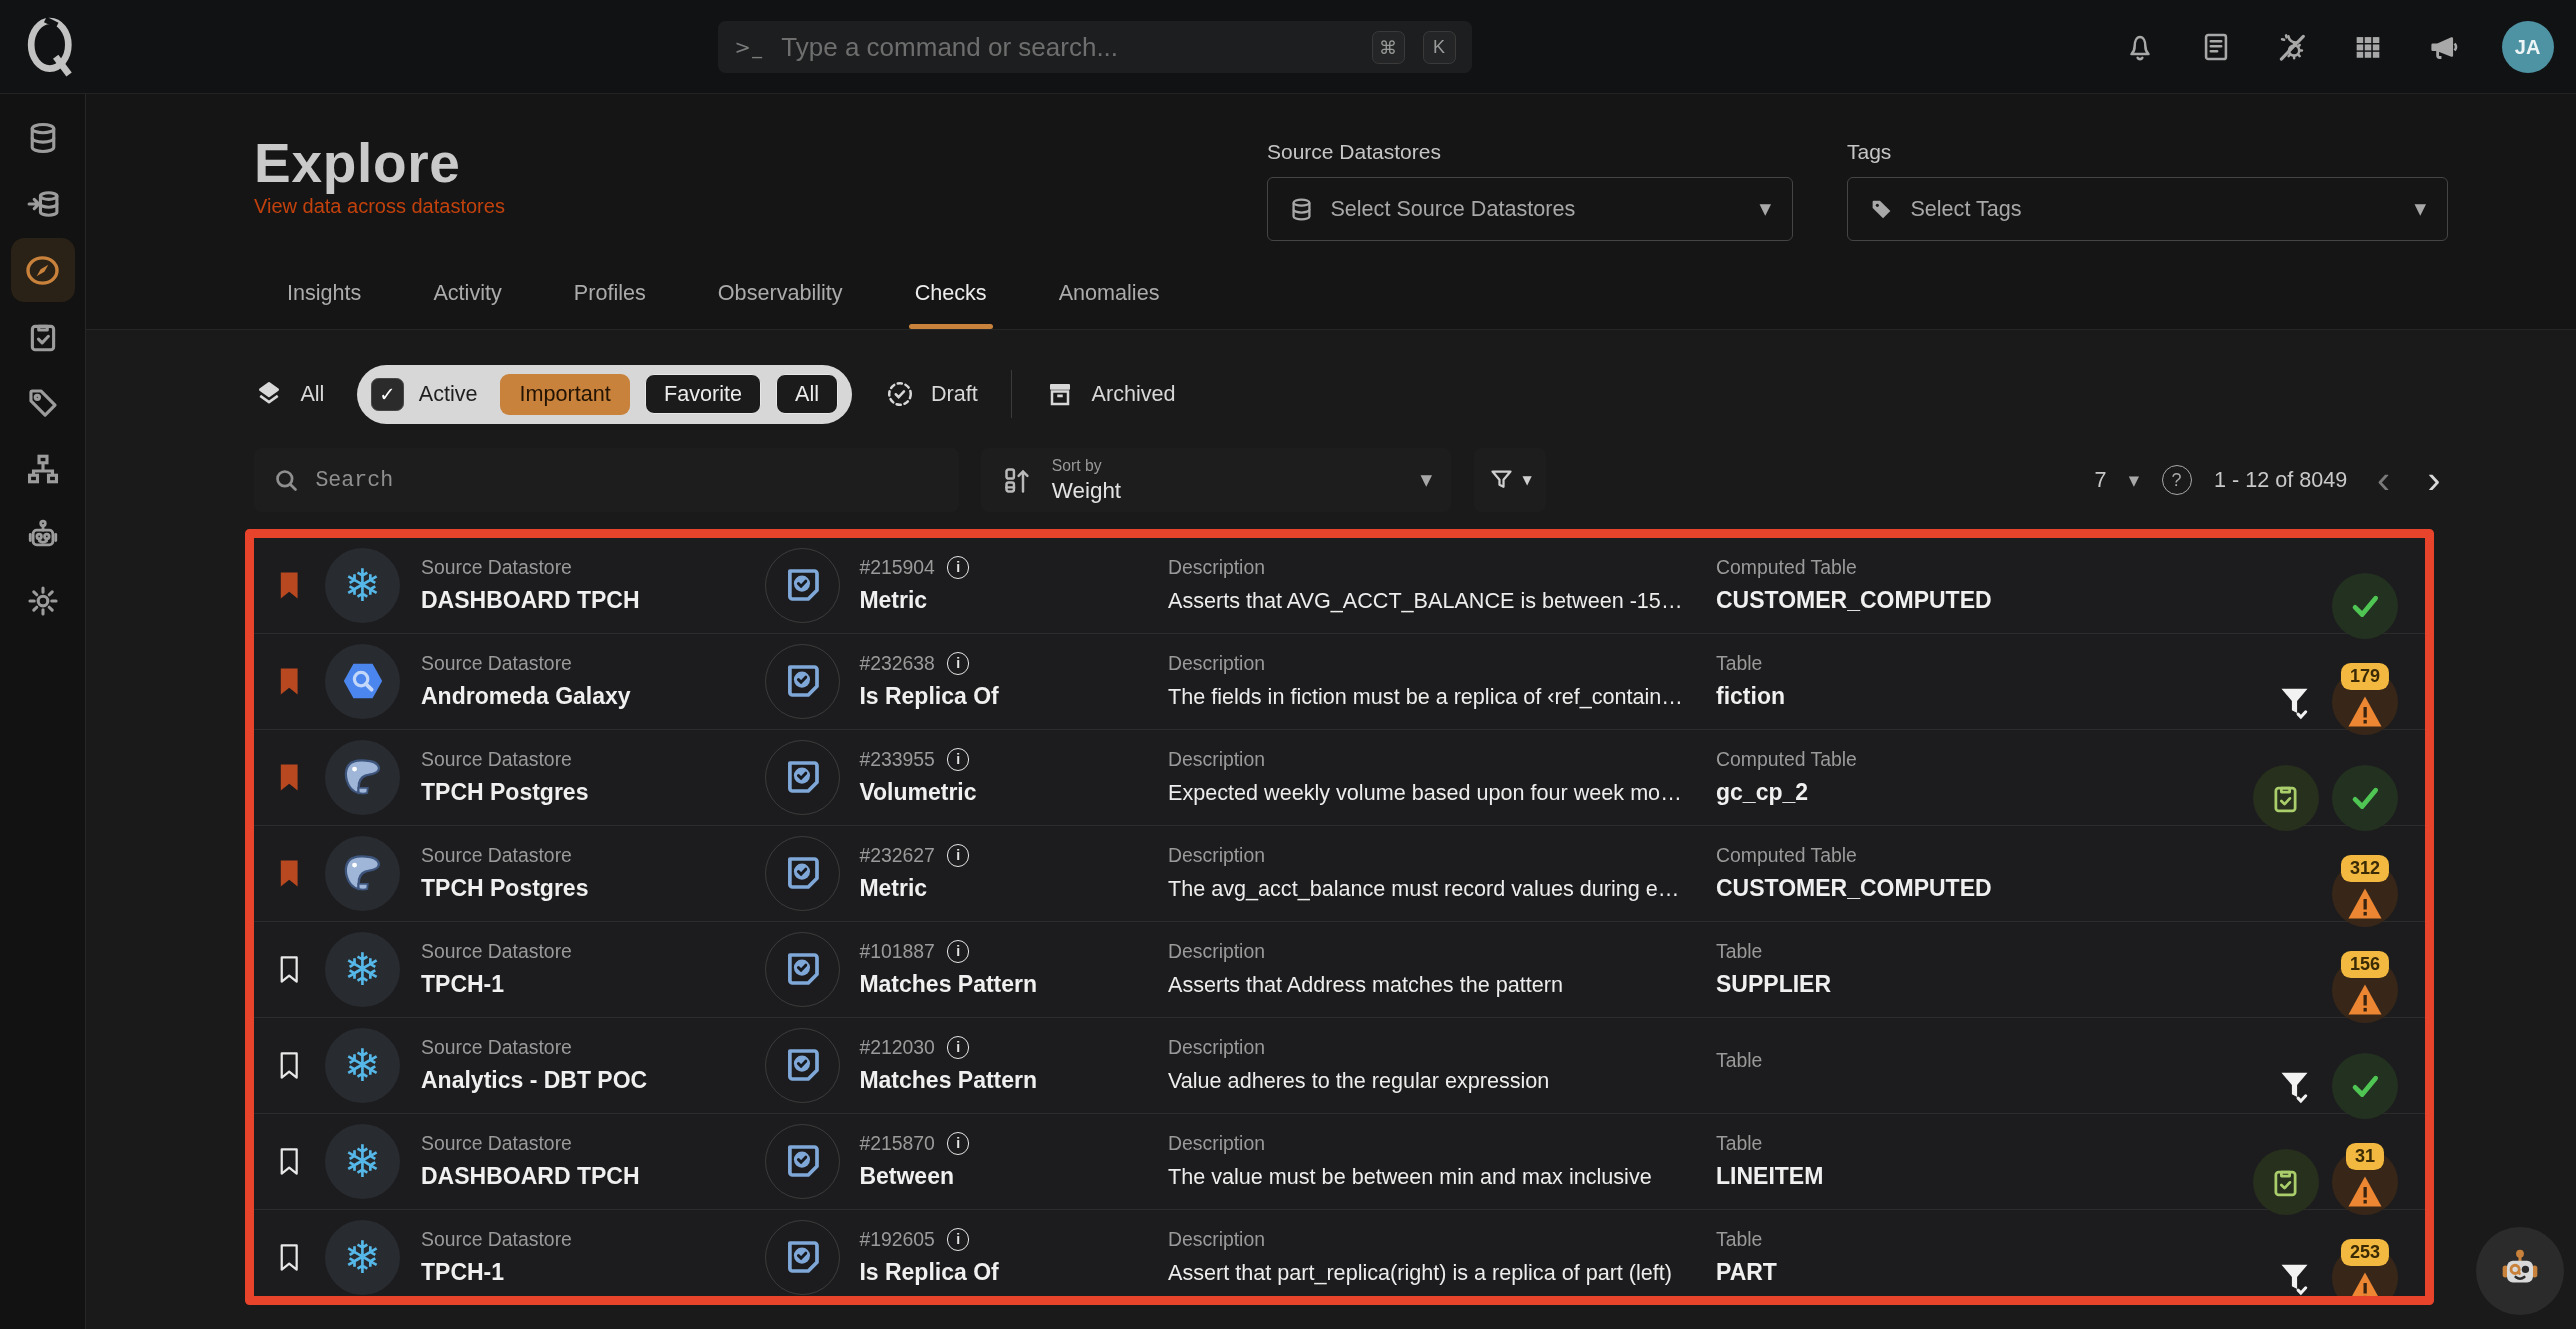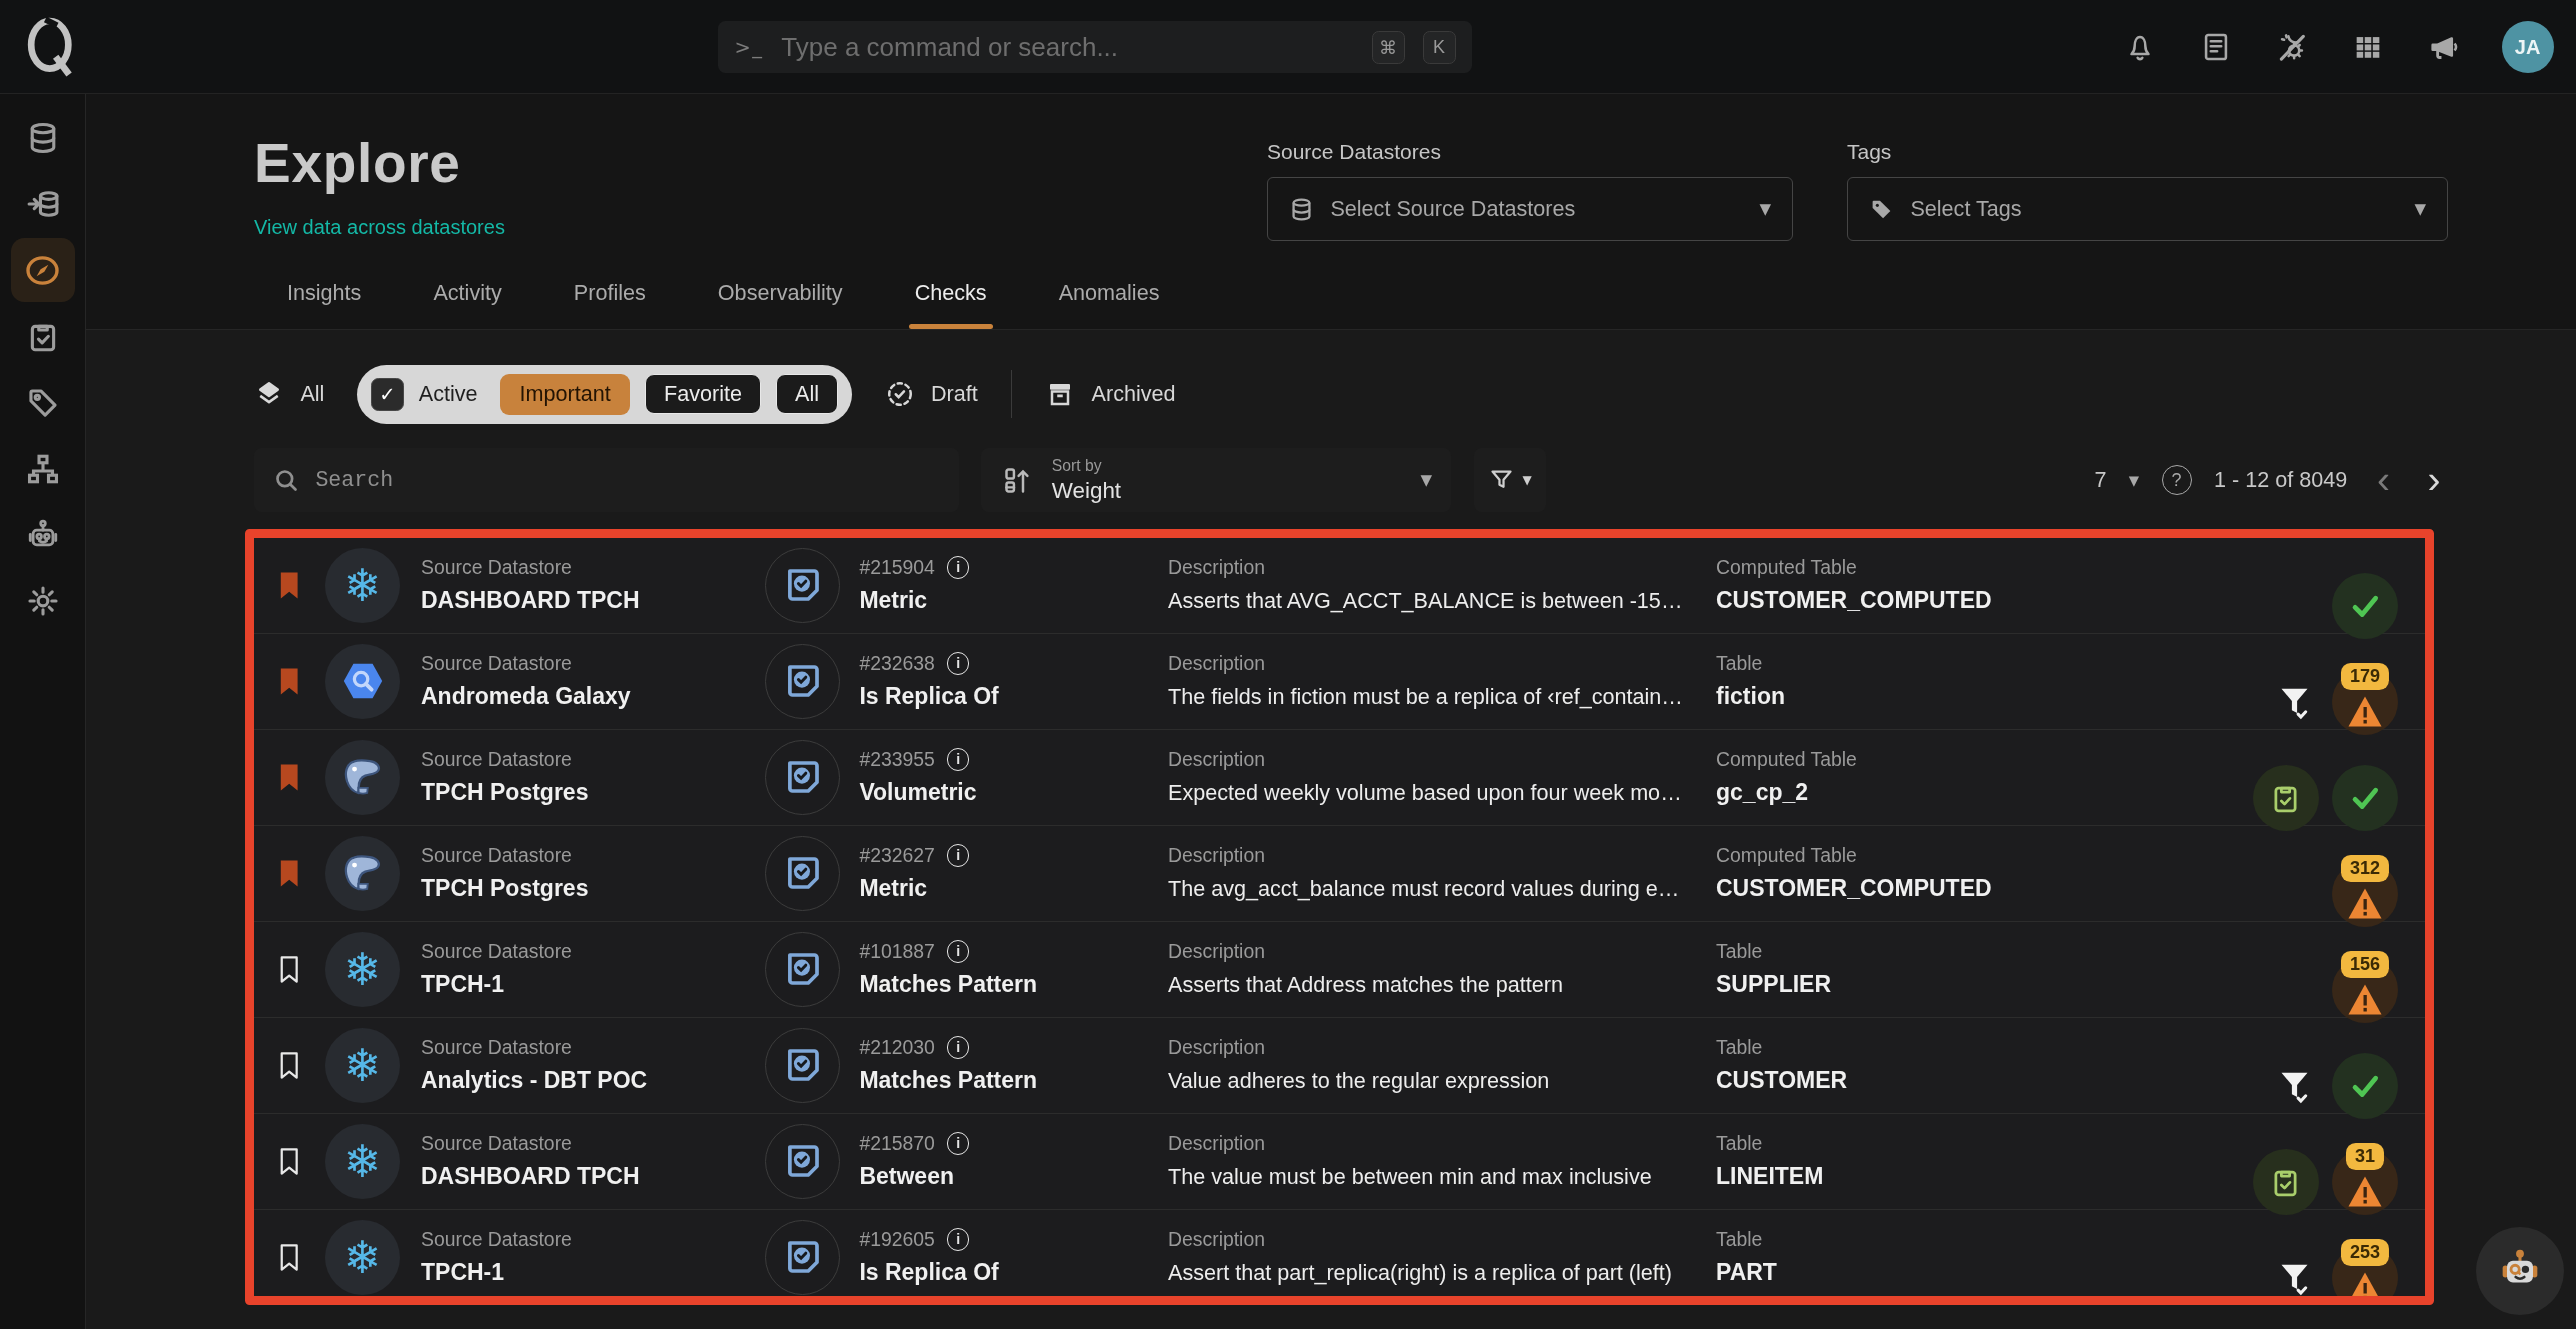--- a/index.html
+++ b/index.html
@@ -29,21 +29,21 @@
   .sidebar{position:absolute;left:0;top:94px;bottom:0;width:86px;background:#121212;border-right:0.7px solid #262626;display:flex;flex-direction:column;align-items:center;padding-top:12px;}
   .sitem{width:64px;height:64px;margin-bottom:2.2px;border-radius:13.4px;display:flex;align-items:center;justify-content:center;}
   .sitem.active{background:#2A2117;}
   .sitem svg{stroke:#9C9C9C;}
   .sitem.active svg{stroke:var(--accent);}
 
   
   .main{position:absolute;left:86px;top:94px;right:0;bottom:0;}
   .header{display:flex;justify-content:space-between;padding:37px 128px 0 168px;}
   .title{font-size:55px;font-weight:700;color:#C9C9C9;letter-spacing:0.7px;}
-  .subtitle{margin-top:21px;font-size:20px;color:#14b8a6;}
+  .subtitle{font-size:20px;color:#c2410c;}
   .dd-groups{display:flex;gap:54px;padding-top:9px;}
   .dd-label{font-size:21px;color:#C6C6C6;margin-bottom:13.4px;}
   .dd{height:64px;border:0.7px solid var(--border);border-radius:6px;display:flex;align-items:center;gap:16.4px;padding:0 21px;background:transparent;}
   .dd .ph{font-size:21.6px;color:#A8A8A8;flex:1;}
   .dd .caret{color:#A8A8A8;font-size:15px;}
   .dd-source{width:526px;}
   .dd-tags{width:601px;}
 
   .tabs{display:flex;gap:72px;margin-top:39px;padding-left:201px;border-bottom:0.7px solid #262626;}
   .tab{font-size:21.6px;color:#ABABAB;padding-bottom:22.4px;position:relative;cursor:default;}
@@ -666,21 +666,20 @@
         </div>
         <div class="val-lg">Matches Pattern</div>
       </div>
     </div>
     <div class="c-desc">
       <div class="lbl-sm">Description</div>
       <div class="desc-txt">Value adheres to the regular expression</div>
     </div>
     <div class="c-table">
       <div class="lbl-sm">Table</div>
-      <div class="tbl-val">CUSTOMER</div>
     </div>
     <div class="c-status">
                 <span class="st-funnel">
     <svg width="39" height="39" viewBox="0 0 24 24">
       <path d="M4 3.5h16l-6.4 7.6v7.4l-3.2-1.8v-5.6L4 3.5z" fill="#F2F2F2"></path>
       <path d="m14.2 19.2 1.7 1.7 3-3.2" fill="none" stroke="#F2F2F2" stroke-width="1.9" stroke-linecap="round"></path>
     </svg>
   </span>
                 <span class="stc green">
     <svg width="34" height="34" viewBox="0 0 24 24" fill="none" stroke="#4FC553" stroke-width="3.4" stroke-linecap="round" stroke-linejoin="round">

